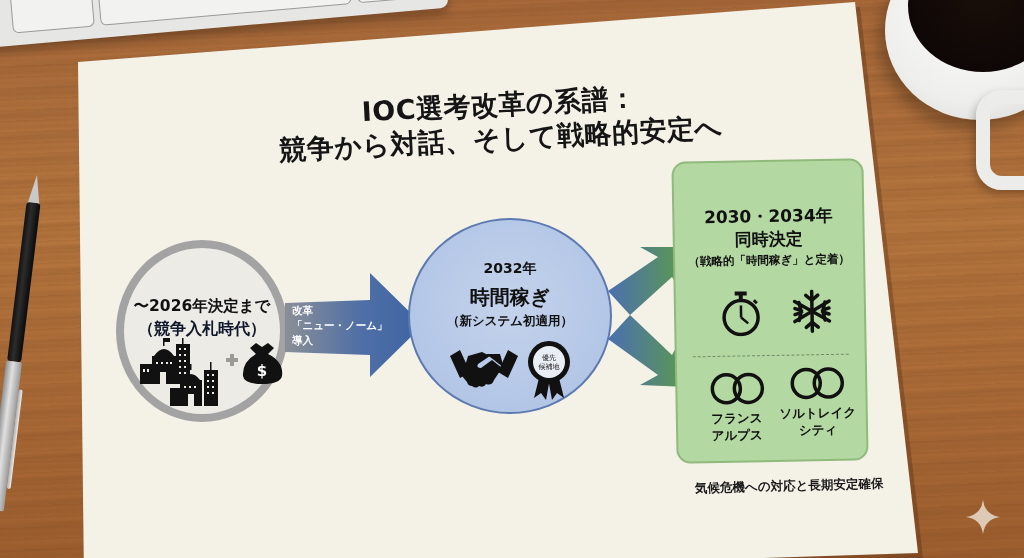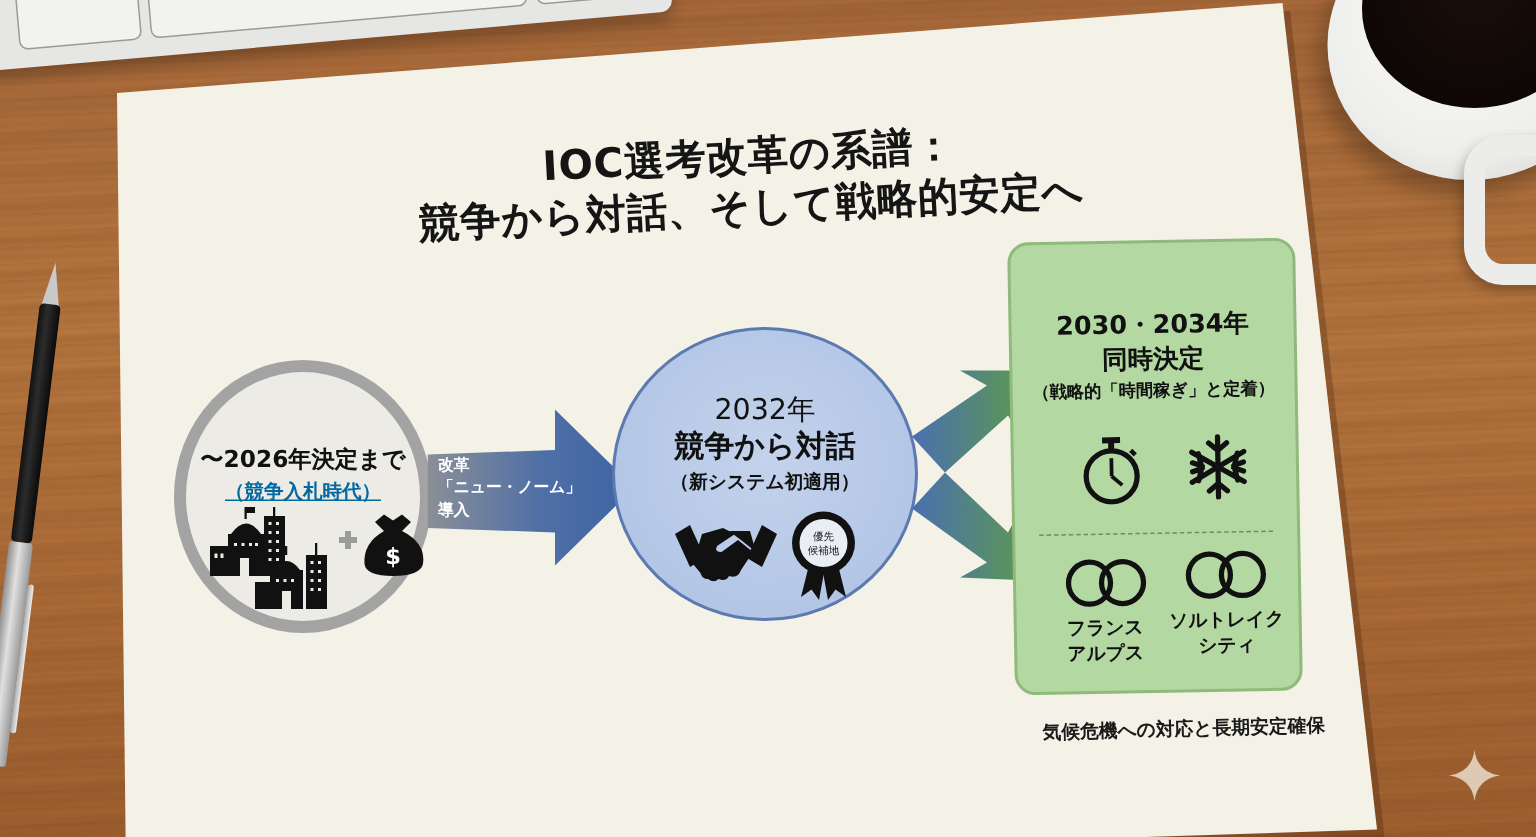--- a/index.html
+++ b/index.html
@@ -70,34 +70,34 @@
     letter-spacing: 0.5px;
   }
 
   
   .circle-left {
     position: absolute; left: 116px; top: 240px; width: 172px; height: 182px;
     border-radius: 50%; background: #ecebe6; border: 8px solid #a3a3a3;
     box-sizing: border-box; text-align: center;
   }
   .cl-title { position:absolute; left:0; right:0; top:48px; font-weight:bold; font-size:15.5px; color:#111; }
-  .cl-sub { position:absolute; left:0; right:0; top:71px; font-weight:bold; font-size:13px; color:#0369a1;text-decoration:underline; }
+  .cl-sub { position:absolute; left:0; right:0; top:71px; font-weight:bold; font-size:16px; color:#0f172a; }
   .cl-icons { position:absolute; left:14px; top:90px; width:150px; height:70px; }
 
   
   .arrow-reform { position:absolute; left:285px; top:270px; width:140px; height:110px; }
   .arrow-text { position:absolute; left:292px; top:303px; width:100px; text-align:left; color:#fff; font-weight:bold; font-size:10.5px; line-height:15px; }
 
   
   .circle-mid {
     position:absolute; left:408px; top:218px; width:204px; height:196px;
     border-radius:50%; background: radial-gradient(circle at 50% 45%, #c4d3ec 0%, #b3c6e6 70%, #a9bde0 100%);
     border: 2px solid #5c79b0; box-sizing:border-box; text-align:center;
   }
-  .cm-year { position:absolute; left:0; right:0; top:40px; font-weight:normal; font-size:19px; color:#111; }
+  .cm-year { position:absolute; left:0; right:0; top:40px; font-weight:bold; font-size:14px; color:#111; }
   .cm-city { position:absolute; left:0; right:0; top:64px; font-weight:bold; font-size:20px; color:#111; }
   .cm-sub { position:absolute; left:0; right:0; top:93px; font-weight:bold; font-size:12.5px; color:#111; }
   .cm-icons { position:absolute; left:38px; top:118px; width:130px; height:64px; }
 
   
   .arrows-split { position:absolute; left:600px; top:235px; width:95px; height:160px; }
 
   
   .panel {
     position:absolute; left:674px; top:160px; width:192px; height:302px;
@@ -221,21 +221,21 @@
     <path d="M0 33 L85 30 L85 3 L138 55 L85 107 L85 85 L0 82 Z" fill="url(#ga)"></path>
   </svg>
   <div class="arrow-text">
     <div>改革</div>
     <div>「ニュー・ノーム」</div>
     <div>導入</div>
   </div>
 
   <div class="circle-mid">
     <div class="cm-year">2032年</div>
-    <div class="cm-city">競争から対話</div>
+    <div class="cm-city">時間稼ぎ</div>
     <div class="cm-sub">（新システム初適用）</div>
     <svg class="cm-icons" viewBox="0 0 130 64">
       <g fill="#111">
         <path d="M2 18 L12 12 L22 34 L12 40 Z"></path>
         <path d="M60 12 L70 18 L60 40 L50 34 Z"></path>
         <path d="M20 18 L34 14 L42 18 L30 26 Q28 30 33 30 L44 22 L54 30 L46 42 Q44 48 38 46 Q36 50 31 48 Q28 51 24 48 Q20 48 19 44 L14 38 Z"></path>
         <path d="M38 16 L52 16 L56 30 L46 22 Z"></path>
       </g>
       <g>
         <path d="M92 36 L86 60 L93 55 L98 62 L102 40 Z" fill="#111"></path>

